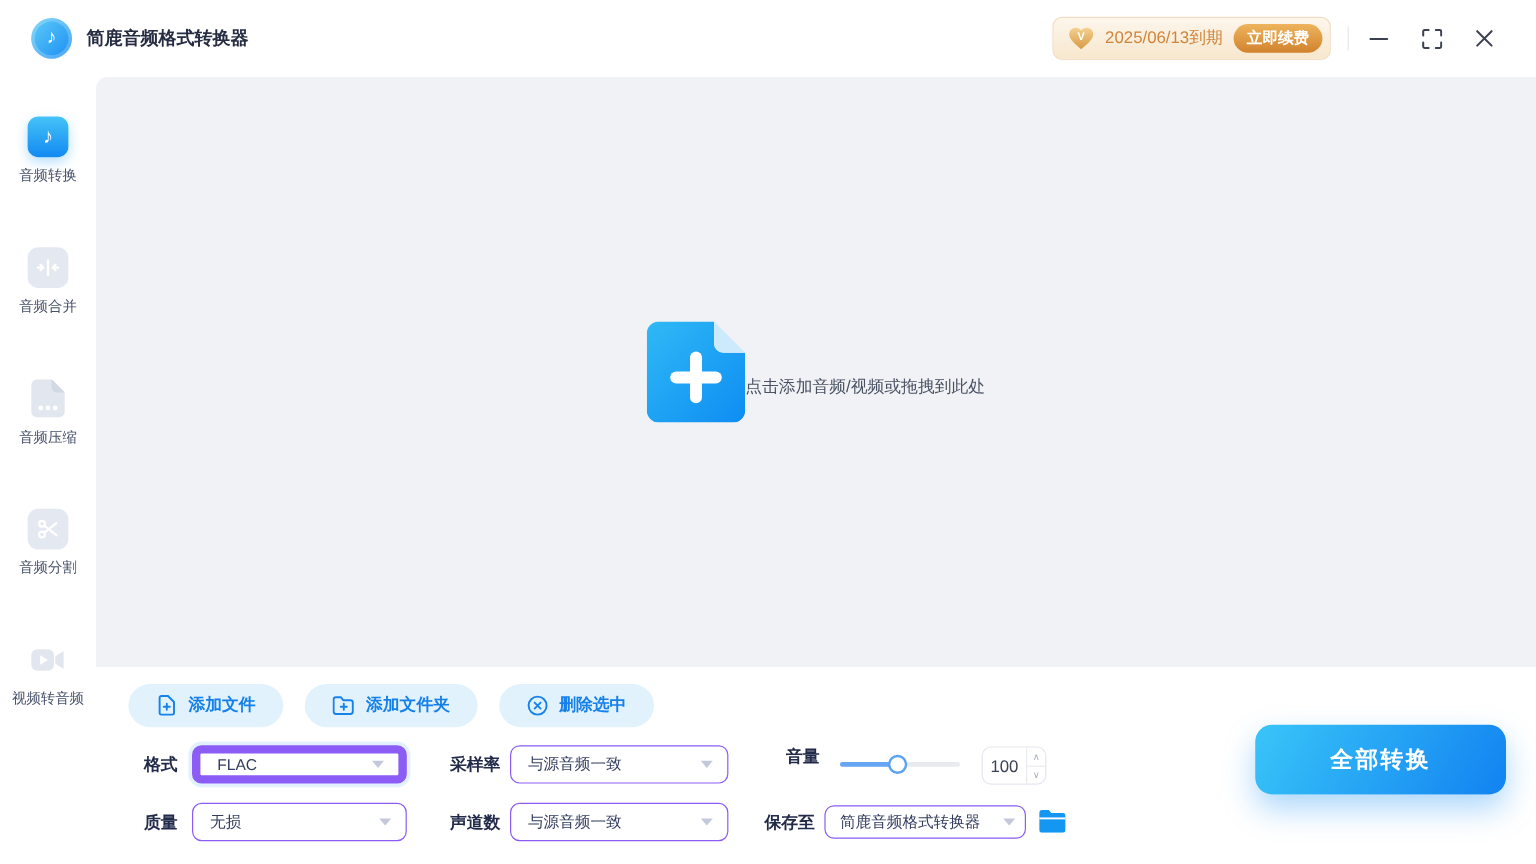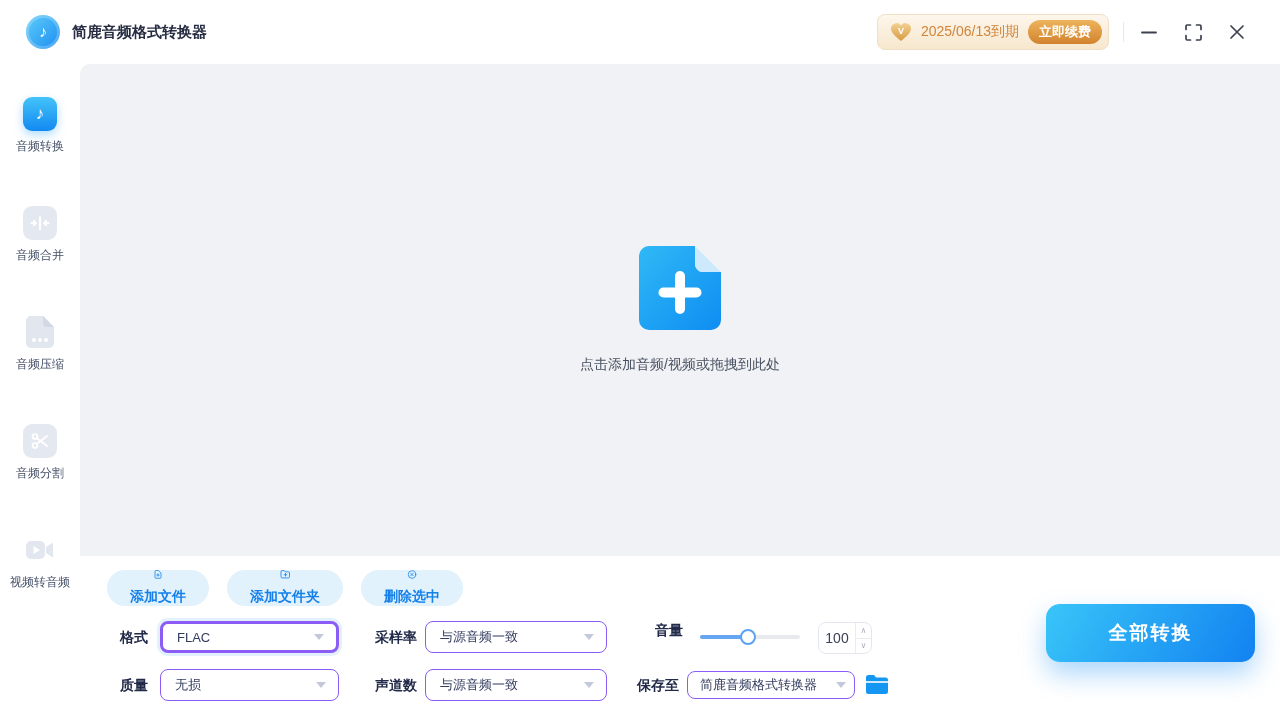--- a/index.html
+++ b/index.html
@@ -37,35 +37,35 @@
   .side-icon { width:34px; height:34px; border-radius:9px; background:#e4e8f0;
     display:flex; align-items:center; justify-content:center; color:#fff; font-size:17px; }
   .side-icon.active { background:linear-gradient(180deg,#45c3f8,#1289f2);
     box-shadow:0 4px 10px rgba(40,160,245,.35); }
   .side-icon.shapeonly { background:transparent; border-radius:0; }
   .side-label { font-size:12px; color:#454f68; white-space:nowrap; }
 
   
   .main { position:absolute; left:80px; top:64px; right:0; height:492px;
     background:#f0f2f5; border-top-left-radius:10px;
-    display:flex; flex-direction:column; align-items:center; justify-content:center; cursor:pointer; }
+    display:flex; flex-direction:row; align-items:center; justify-content:center; cursor:pointer; }
   .drop-hint { margin-top:26px; font-size:14px; color:#4a5162; }
 
   
   .footer { position:absolute; left:80px; top:556px; right:0; bottom:0; background:#fff; }
   .pill-row { position:absolute; left:27px; top:14px; display:flex; gap:18px; }
   .pill-btn { height:36px; padding:0 23px; border:none; border-radius:18px; background:#e1f2fd;
     color:#1680e9; font-size:14px; font-weight:700; display:inline-flex; align-items:center;
-    gap:9px; cursor:pointer; font-family:inherit;flex-direction:column; }
+    gap:9px; cursor:pointer; font-family:inherit; }
 
   .lbl { position:absolute; font-size:14px; font-weight:700; color:#222a49; line-height:32px; }
   .select { position:absolute; height:32px; background:#fff; border:1px solid #8b5cf6;
     border-radius:8px; display:flex; align-items:center; justify-content:space-between;
     padding:0 12px 0 14px; font-size:13px; color:#333c5e; cursor:pointer; }
-  .select.focused { border:3px solid #8b5cf6; box-shadow:0 0 0 3px rgba(74,166,245,.16); }
+  .select.focused { border:7px solid #8b5cf6; box-shadow:0 0 0 3px rgba(74,166,245,.16); }
   .caret { width:0; height:0; border-left:5px solid transparent; border-right:5px solid transparent;
     border-top:6px solid #c3c9db; margin-left:8px; flex:0 0 auto; }
 
   .slider { position:absolute; left:620px; top:79px; width:100px; height:4px;
     background:#e9eaee; border-radius:2px; cursor:pointer; }
   .slider-fill { position:absolute; left:0; top:0; height:4px; background:#66a6f3; border-radius:2px; }
   .slider-handle { position:absolute; top:-6px; width:16px; height:16px; border-radius:50%;
     background:#fff; border:2.5px solid #5ba2f2; transform:translateX(-8px); cursor:grab; }
 
   .num-input { position:absolute; left:738px; top:66px; width:54px; height:32px;

